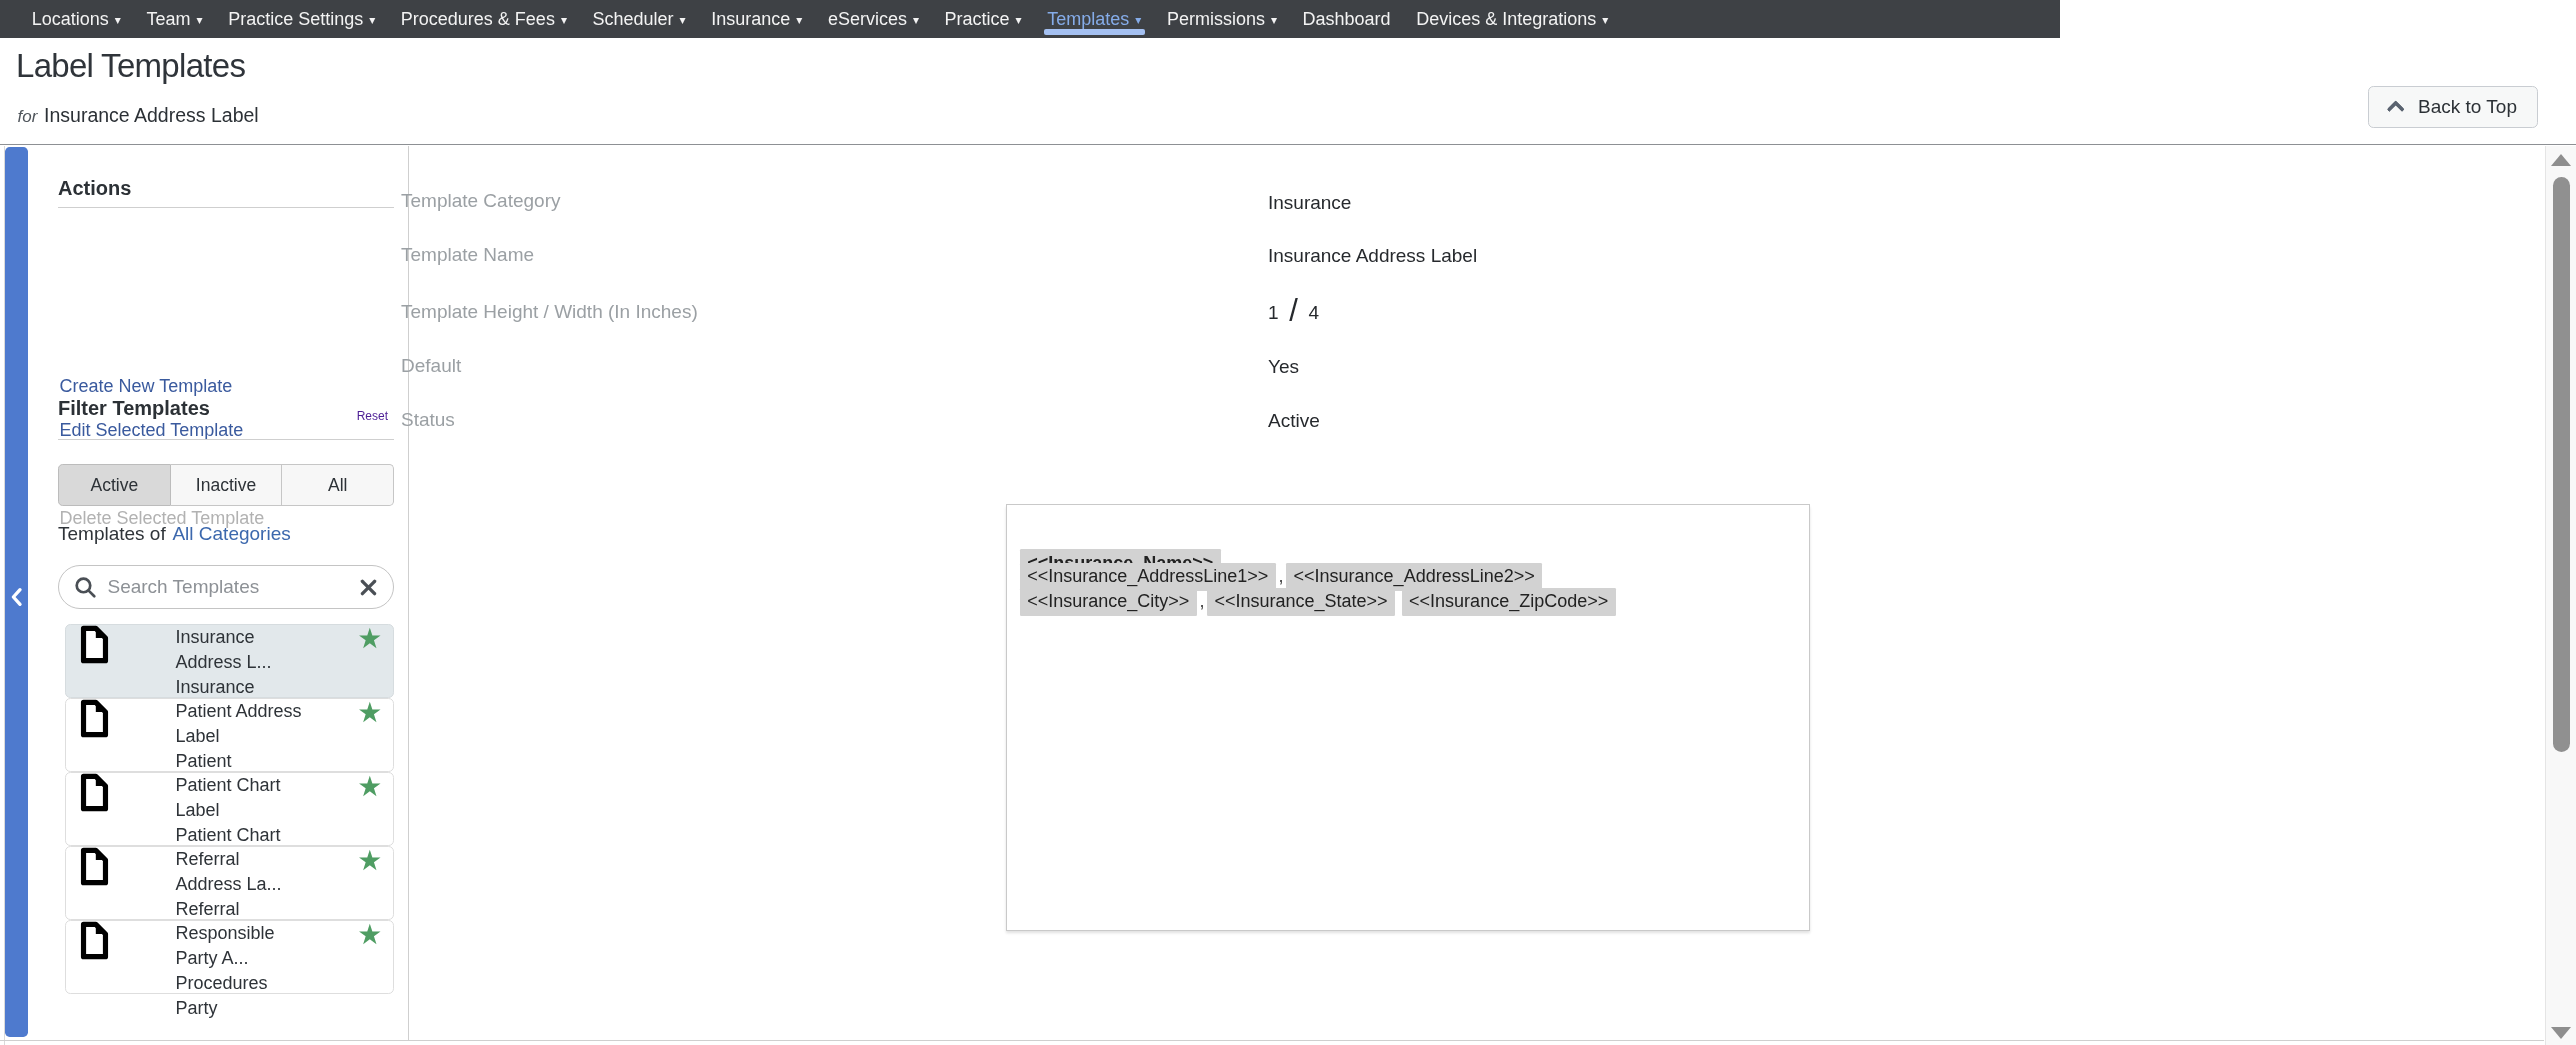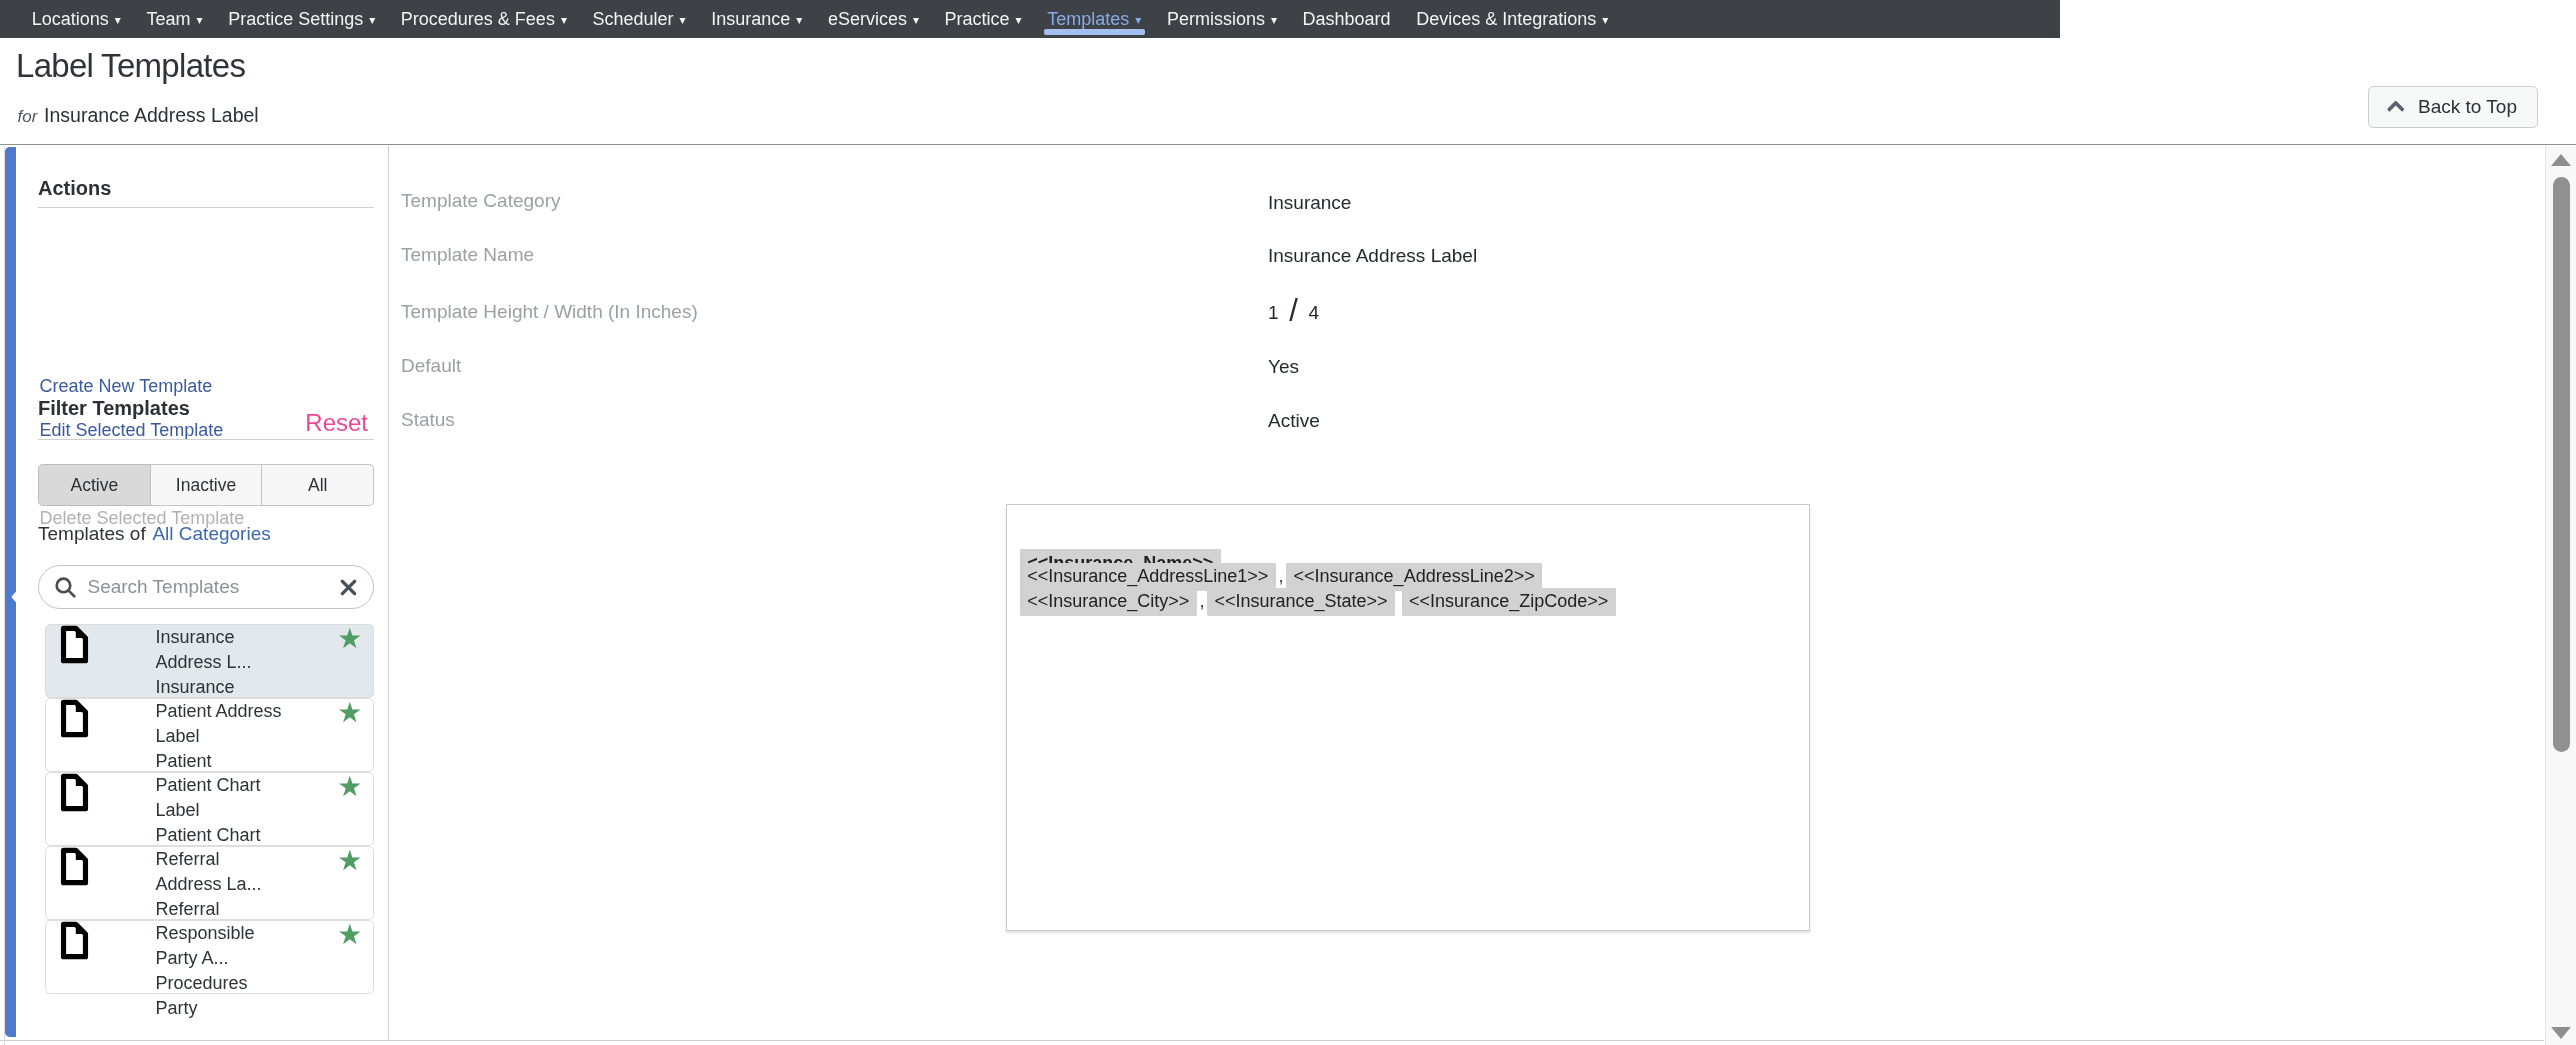--- a/index.html
+++ b/index.html
@@ -21,27 +21,27 @@
   .back-to-top { position:absolute; right:38px; top:48px; height:42px; padding:0 20px; background:#f7f8f8; border:0.7px solid #c9cdd2; border-radius:5.4px; display:flex; align-items:center; gap:16px; font-size:19px; color:#2c3136; cursor:pointer; }
   .chev-up { width:13.4px; height:13.4px; border-left:4px solid #5a6370; border-top:4px solid #5a6370; border-radius:2px; transform:rotate(45deg) translate(2px,2px); }
   .header-divider { position:absolute; top:144px; left:0; width:2576px; height:1.3px; background:#8d9094; }
 
   
   .left-edge { position:absolute; top:146px; bottom:0; left:4px; width:0.7px; background:#dadada; }
   .blue-bar { position:absolute; left:5.4px; top:147px; width:23px; height:890px; background:#4e7ace; border-radius:4.7px; cursor:pointer; }
   .blue-bar svg { position:absolute; left:4.7px; top:440px; }
 
   
-  .sidebar { position:absolute; left:16px; top:146px; width:373px; height:894px; border-right:0.7px solid #cfcfcf; background:#fff; }
+  .sidebar { position:absolute; left:36px; top:146px; width:373px; height:894px; border-right:0.7px solid #cfcfcf; background:#fff; }
   .sb-heading { position:absolute; left:22px; font-size:20px; font-weight:bold; color:#2c3136; }
   .sb-divider { position:absolute; left:22px; width:336px; height:0.7px; background:#cfcfcf; }
   .sb-links { position:absolute; left:23.5px; top:218px; list-style:none; }
   .sb-links li { height:44px; display:flex; align-items:center; font-size:18px; color:#3a5a9e; cursor:pointer; }
   .sb-links li.disabled { color:#b2b2b2; cursor:default; }
-  .reset-link { position:absolute; right:20px; top:263px; font-size:24px; color:#ec4899; cursor:pointer; }
+  .reset-link { position:absolute; right:20px; top:263px; font-size:12px; color:#4c1d95; cursor:pointer; }
   .btn-group { position:absolute; left:22px; top:318px; width:336px; height:42px; display:flex; }
   .btn-group .fbtn { flex:1; display:flex; align-items:center; justify-content:center; font-size:17.5px; color:#2d3237; background:#f7f7f7; border:0.7px solid #c6c6c6; border-left-width:0; cursor:pointer; }
   .btn-group .fbtn:first-child { border-left-width:0.7px; border-radius:4.7px 0 0 4.7px; }
   .btn-group .fbtn:last-child { border-radius:0 4.7px 4.7px 0; }
   .btn-group .fbtn.selected { background:#d9d9d9; border-color:#bcbcbc; }
   .templates-of { position:absolute; left:22px; top:377px; font-size:19px; color:#2f3439; }
   .templates-of .cat-link { color:#3c68ad; margin-left:6.7px; cursor:pointer; }
   .search-pill { position:absolute; left:22px; top:419px; width:336px; height:44px; border:1.3px solid #c4c4c4; border-radius:22px; background:#fff; display:flex; align-items:center; padding:0 14.8px; }
   .search-pill input { flex:1; border:none; outline:none; font-size:19px; color:#2f3439; margin-left:10.7px; font-family:"Liberation Sans", sans-serif; background:transparent; }
   .search-pill input::placeholder { color:#8d9196; }

